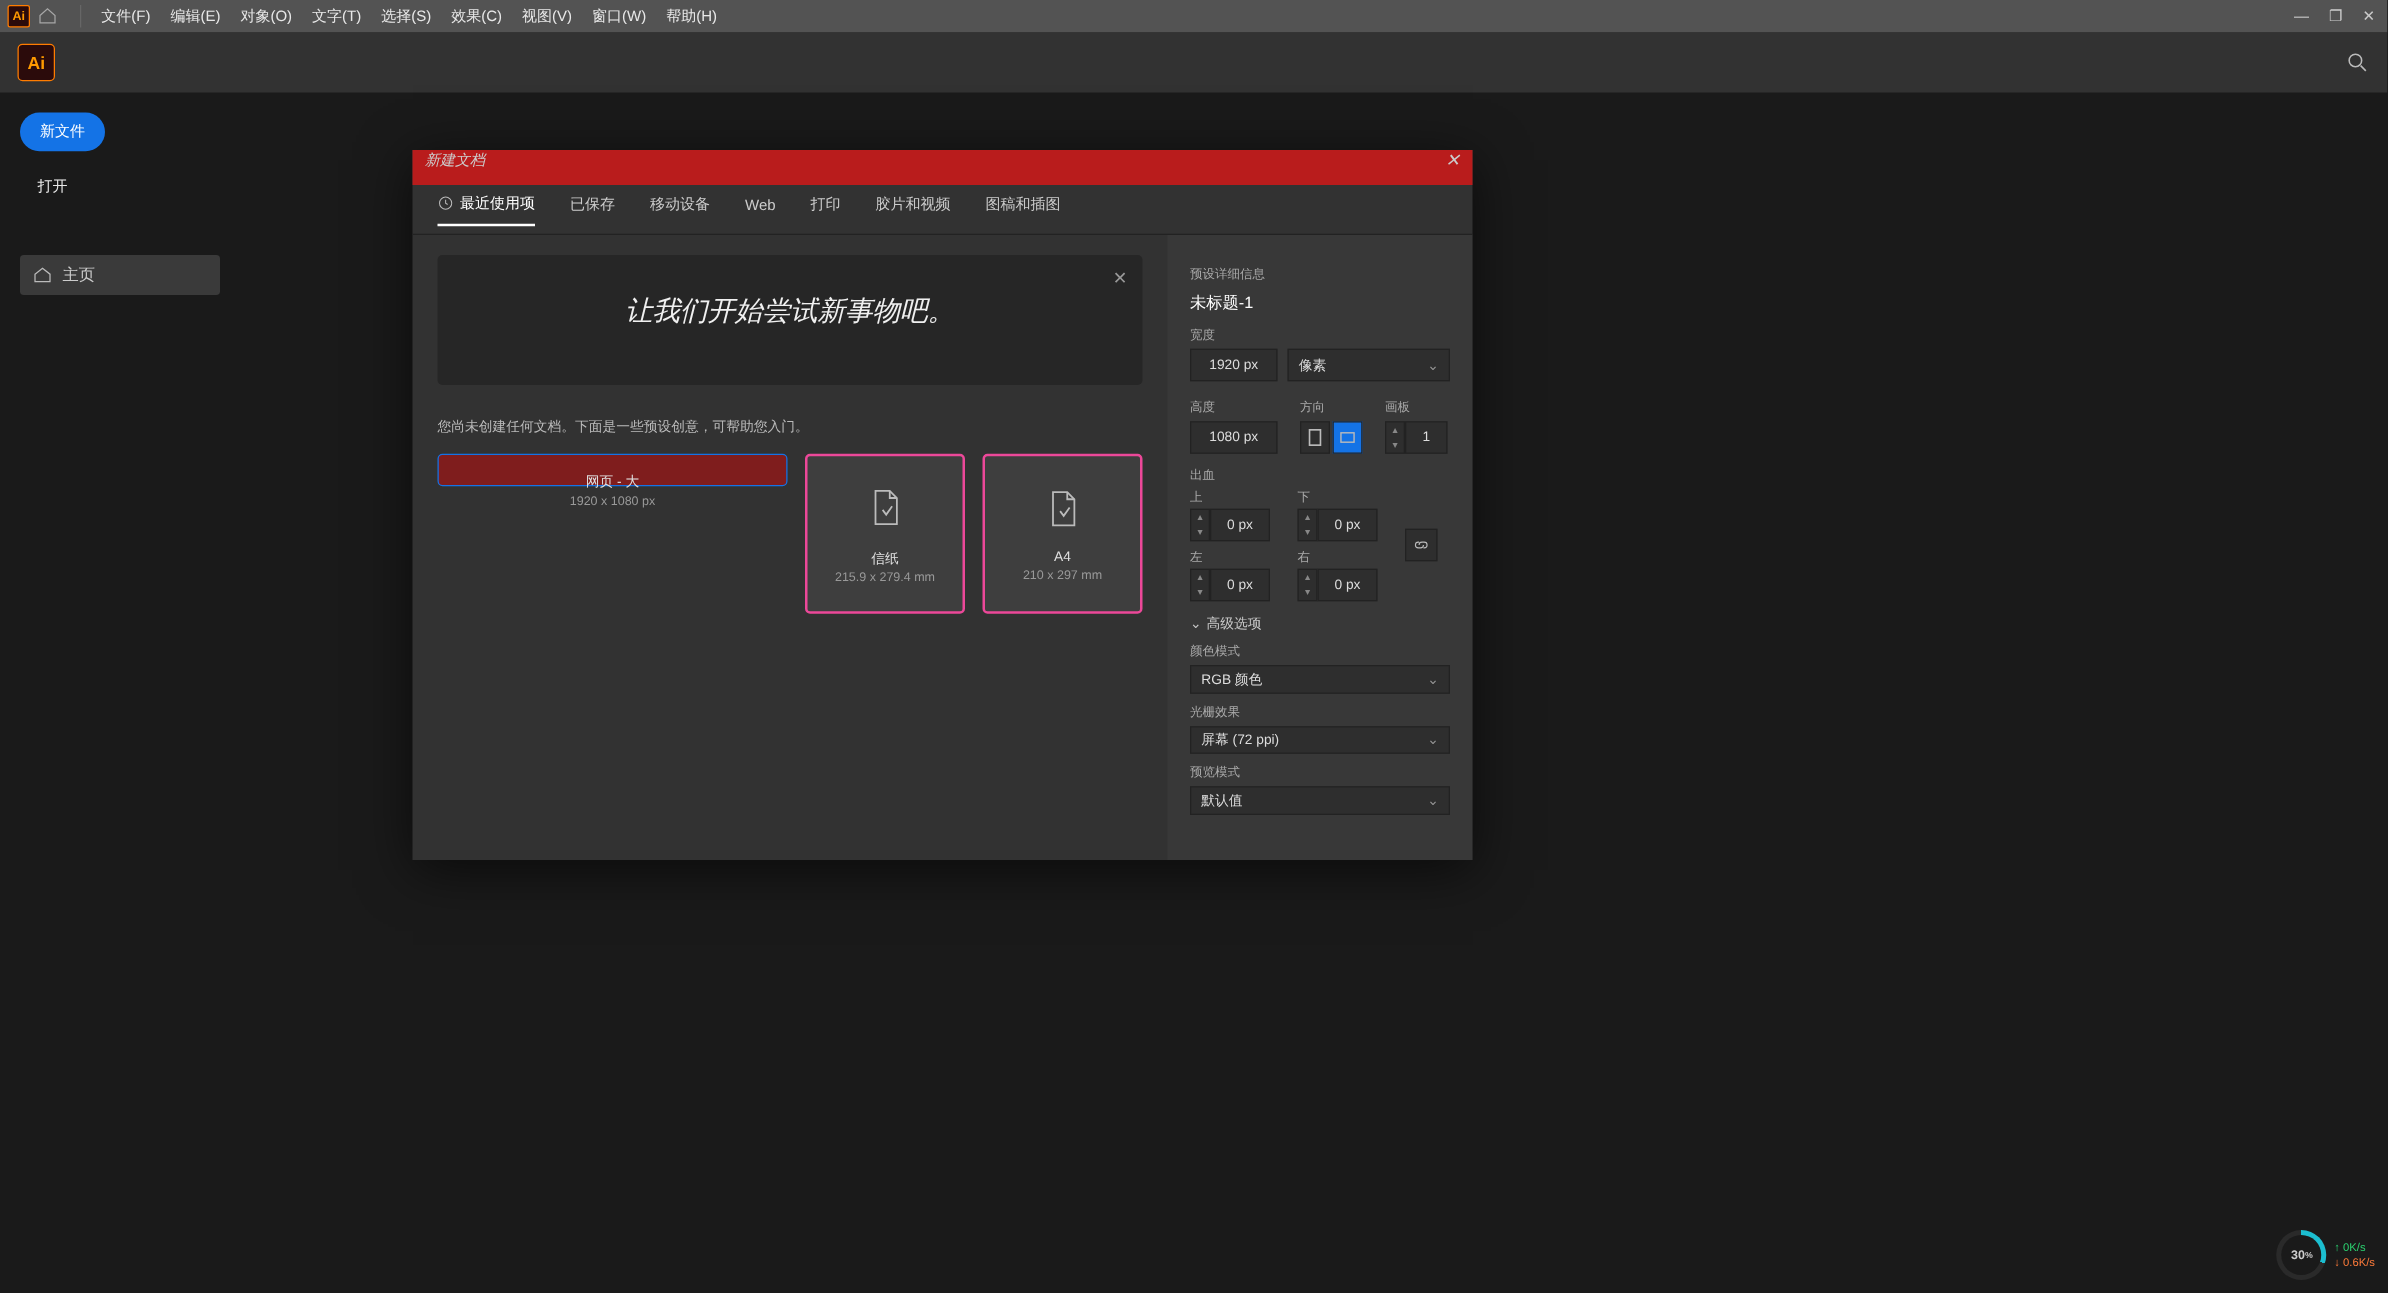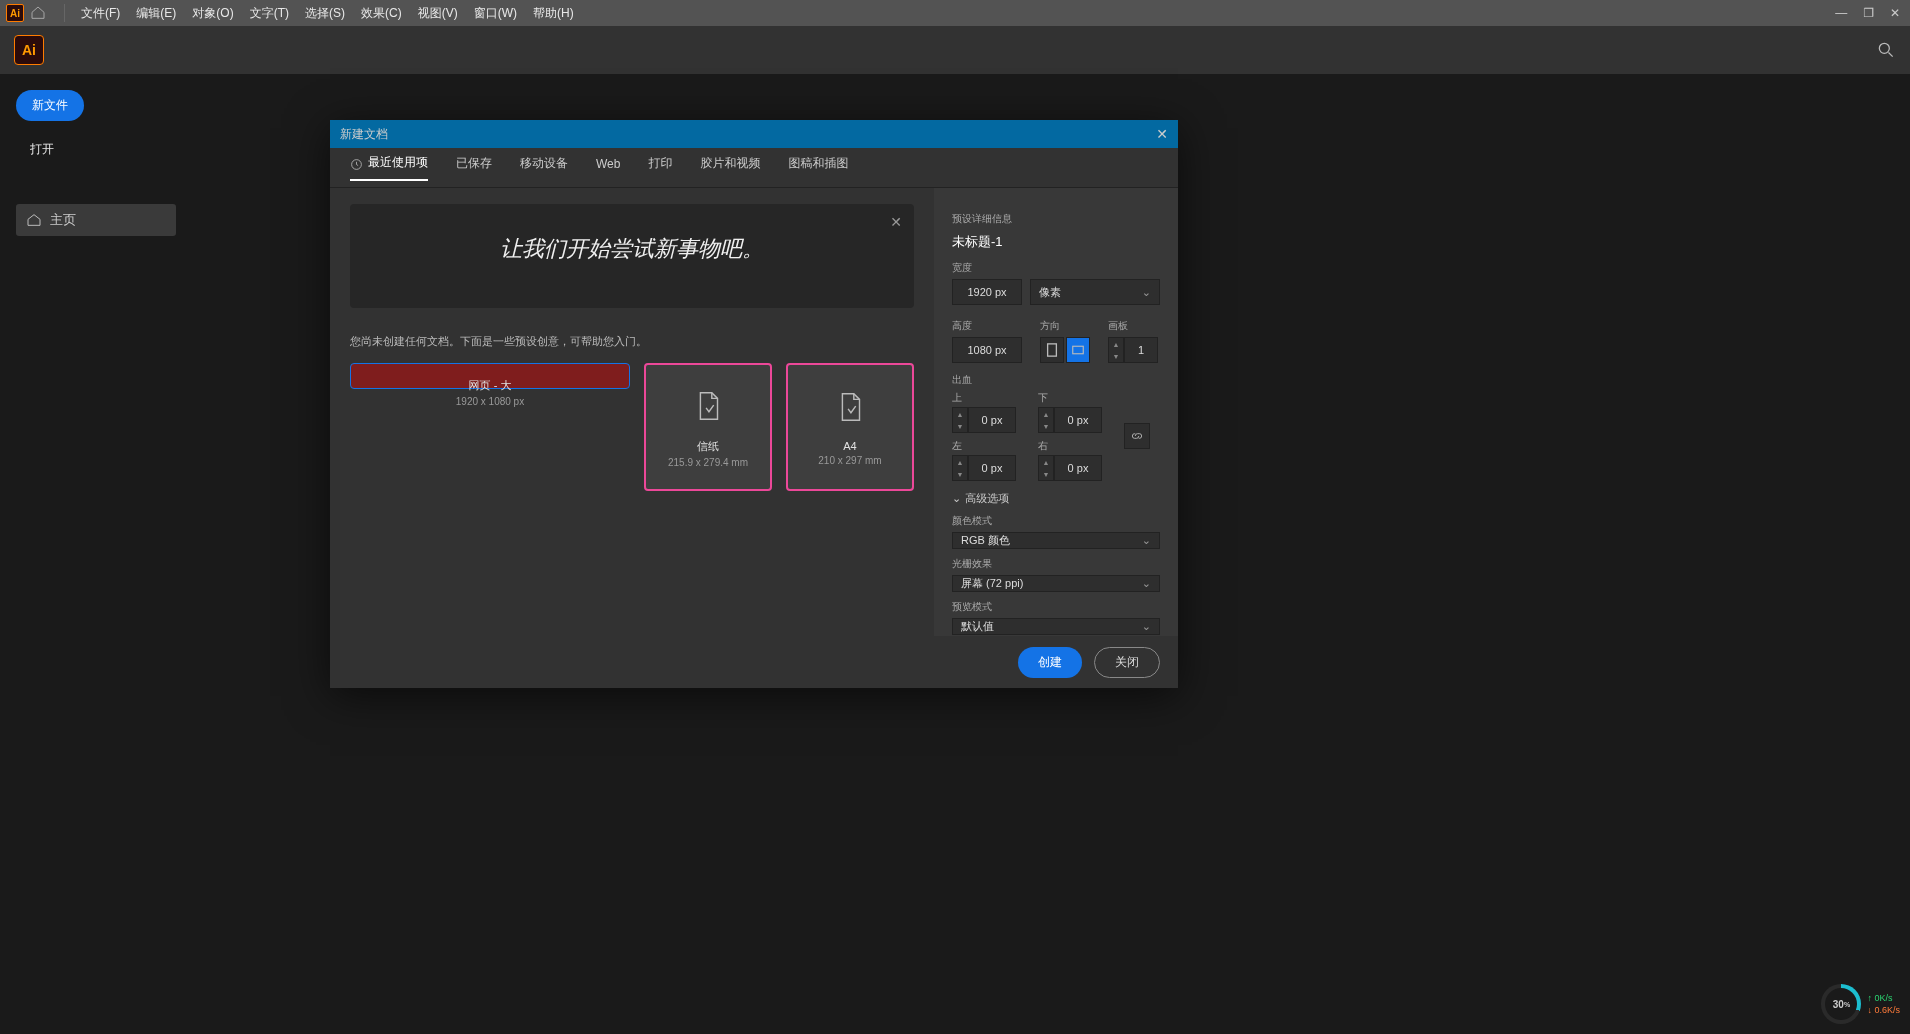--- a/index.html
+++ b/index.html
@@ -20,24 +20,24 @@
 
 
 .leftcol { position:absolute; top:90px; left:16px; width:160px; }
 .btn-new { background:#1473e6; color:#fff; border:none; border-radius:16px; font-size:12px; padding:7px 16px; cursor:pointer; }
 .btn-open { background:none; color:#e8e8e8; border:none; font-size:12px; padding:10px 14px; margin-top:10px; display:block; text-align:left; }
 .nav-home { margin-top:36px; width:160px; height:32px; background:#3a3a3a; display:flex; align-items:center; padding:0 10px; font-size:13px; border-radius:3px; }
 .nav-home svg { width:16px; height:16px; margin-right:8px; }
 
 
 .dialog { position:absolute; top:120px; left:330px; width:848px; height:568px; background:#323232; box-shadow:0 8px 40px rgba(0,0,0,.6); display:flex; flex-direction:column; }
-.dlg-head { height:28px; background:#0369a1; display:flex; align-items:center; padding:0 10px; font-size:12px; }
+.dlg-head { height:28px; background:#b91c1c; display:flex; padding:0 10px; font-size:12px;font-style:italic; }
 .dlg-head .x { margin-left:auto; cursor:pointer; font-size:14px; }
 .dlg-tabs { height:40px; display:flex; align-items:center; padding:0 20px; gap:28px; font-size:12px; border-bottom:1px solid #222; }
-.dlg-tabs .tab { color:#ccc; padding-bottom:8px; cursor:pointer; display:flex; align-items:flex-end; gap:5px; }
+.dlg-tabs .tab { color:#ccc; padding-bottom:8px; cursor:pointer; display:flex; align-items:center; gap:5px; }
 .dlg-tabs .tab.active { color:#fff; border-bottom:2px solid #fff; font-weight:500; }
 .dlg-body { flex:1; display:flex; overflow:hidden; }
 .dlg-left { width:604px; padding:16px 20px; position:relative; }
 .banner { background:#262626; border-radius:4px; padding:30px 20px; text-align:center; position:relative; }
 .banner .bx { position:absolute; top:10px; right:12px; color:#999; cursor:pointer; font-size:14px; }
 .banner h2 { font-size:22px; font-weight:400; color:#f0f0f0; margin-bottom:14px;font-style:italic; }
 .banner p { font-size:12px; color:#bbb; }
 .banner p a { color:#4aa3ff; text-decoration:none; }
 .sub { font-size:11px; color:#bbb; margin:26px 0 14px; }
 .cards { display:flex; gap:14px; }
@@ -296,24 +296,20 @@
         </div>
       <div class="lbl">预览模式</div>
       <div class="sel">
           <span>默认值</span>
           <span class="chev">⌄</span>
         </div>
 
       <div style="flex:1"></div>
     </div>
   </div>
-  <div class="dlg-foot">
-      <button class="btn-p">创建</button>
-      <button class="btn-s">关闭</button>
-  </div>
 </div>
 
 <div class="netmon">
   <div class="ring">
       <div class="inner">
         <span>30</span>
         <span style="font-size:7px">%</span>
       </div>
     </div>
   <div class="netlines">

